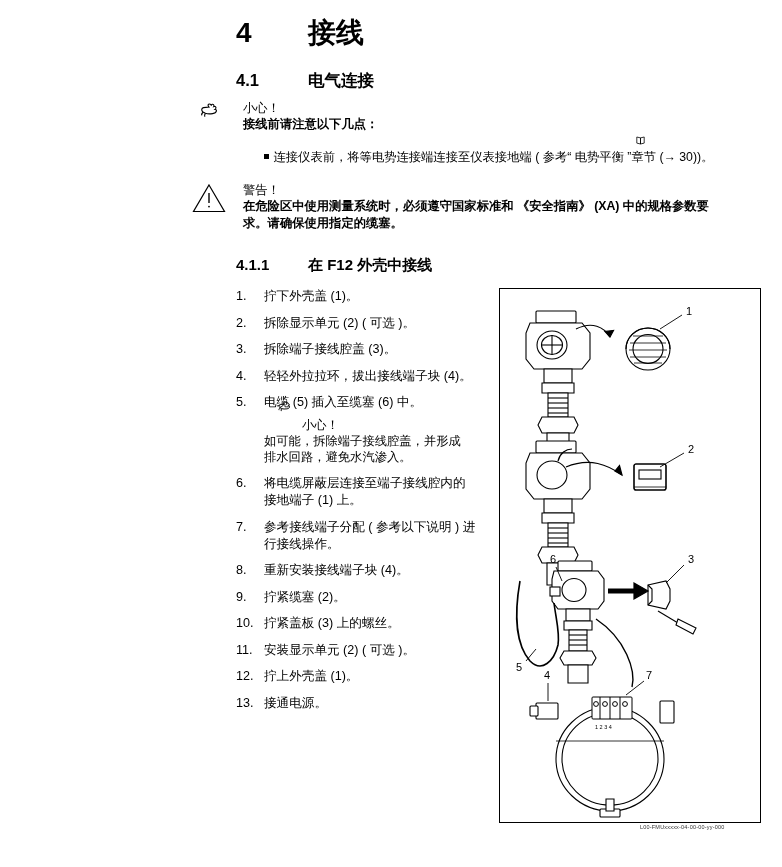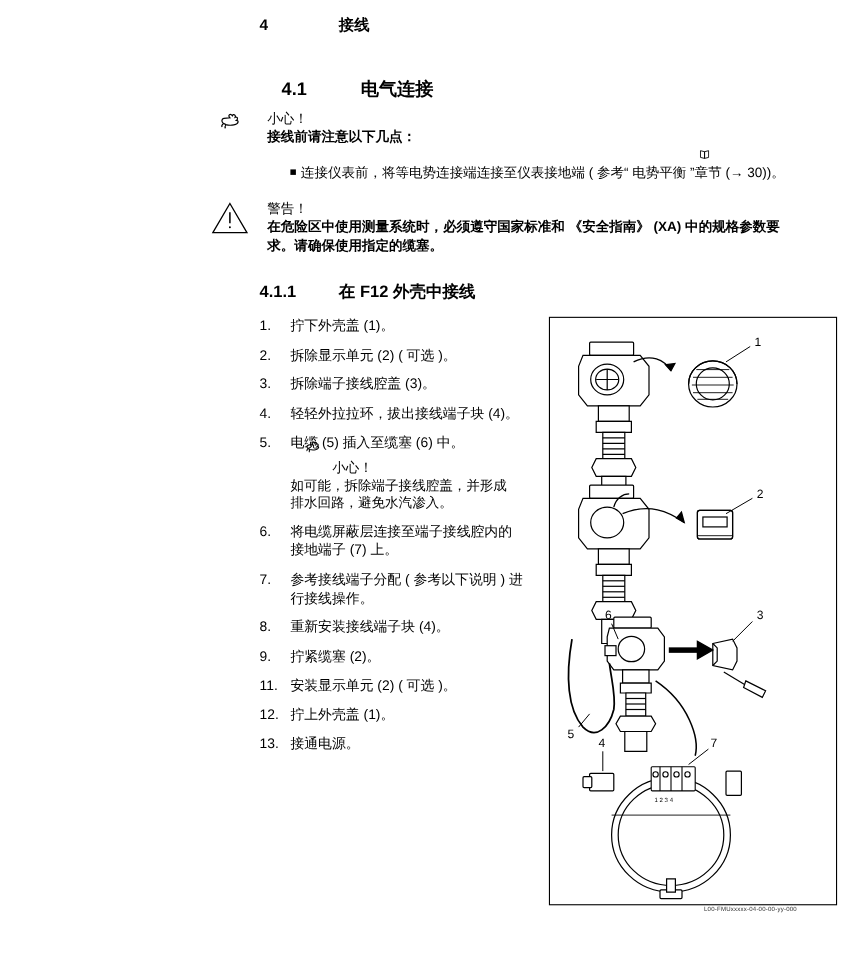--- a/index.html
+++ b/index.html
@@ -19,39 +19,38 @@
     position: relative;
     width: 782px;
     height: 867px;
   }
 
   
   .chapter-head {
     position: absolute;
     left: 236px;
     top: 14px;
-    font-size: 14px;
+    font-size: 28px;
     font-weight: bold;
     letter-spacing: 0px;
   }
   .chapter-num {
     display: inline-block;
     width: 72px;
   }
   .h2 {
     position: absolute;
     left: 236px;
     top: 70px;
     font-size: 16.5px;
     font-weight: bold;
   }
   .h2-num {
     display: inline-block;
     width: 72px;
-    margin-left: 20px;
   }
   .h3 {
     position: absolute;
     left: 236px;
     top: 256px;
     font-size: 15px;
     font-weight: bold;
   }
   .h3-num {
     display: inline-block;
@@ -234,25 +233,26 @@
     <div class="step"><span class="num">4.</span><span>轻轻外拉拉环，拔出接线端子块 (4)。</span></div>
     <div class="step">
       <span class="num">5.</span><span>电缆 (5) 插入至缆塞 (6) 中。</span>
       <div class="step-sub">
         <span class="sub-title">小心！</span>
         <span style="display:block;">如可能，拆除端子接线腔盖，并形成</span>
         <span style="display:block;">排水回路，避免水汽渗入。</span>
       </div>
     </div>
     <div class="step" style="white-space:pre-line;"><span class="num">6.</span><span>将电缆屏蔽层连接至端子接线腔内的
-接地端子 (7) 上。</span></div>
+接地端子 (1) 上。</span></div>
     <div class="step" style="white-space:pre-line;"><span class="num">7.</span><span>参考接线端子分配 ( 参考以下说明 ) 进
 行接线操作。</span></div>
     <div class="step"><span class="num">8.</span><span>重新安装接线端子块 (4)。</span></div>
     <div class="step"><span class="num">9.</span><span>拧紧缆塞 (2)。</span></div>
+    <div class="step"><span class="num">10.</span><span>拧紧盖板 (3) 上的螺丝。</span></div>
     <div class="step"><span class="num">11.</span><span>安装显示单元 (2) ( 可选 )。</span></div>
     <div class="step"><span class="num">12.</span><span>拧上外壳盖 (1)。</span></div>
     <div class="step"><span class="num">13.</span><span>接通电源。</span></div>
   </div>
 
   <div class="hand-icon-inline">
     <svg width="16" height="15" viewBox="0 0 22 20">
       <path d="M4 13 C2 11.5 2.5 9 4.5 8.6 L10 8.1 C9.2 7.2 8.6 6 9.6 5.3 C10.5 4.7 11.6 5.4 12.2 6.2
                C12.6 5.1 13.8 4.9 14.5 5.6 C15.1 6.2 15.1 7 14.8 7.6 C15.7 7.2 16.7 7.6 16.9 8.5
                C17.1 9.3 16.6 10 16 10.4 C17 10.5 17.6 11.2 17.4 12.1 C17.1 13.4 15.6 14.3 13.6 14.6

